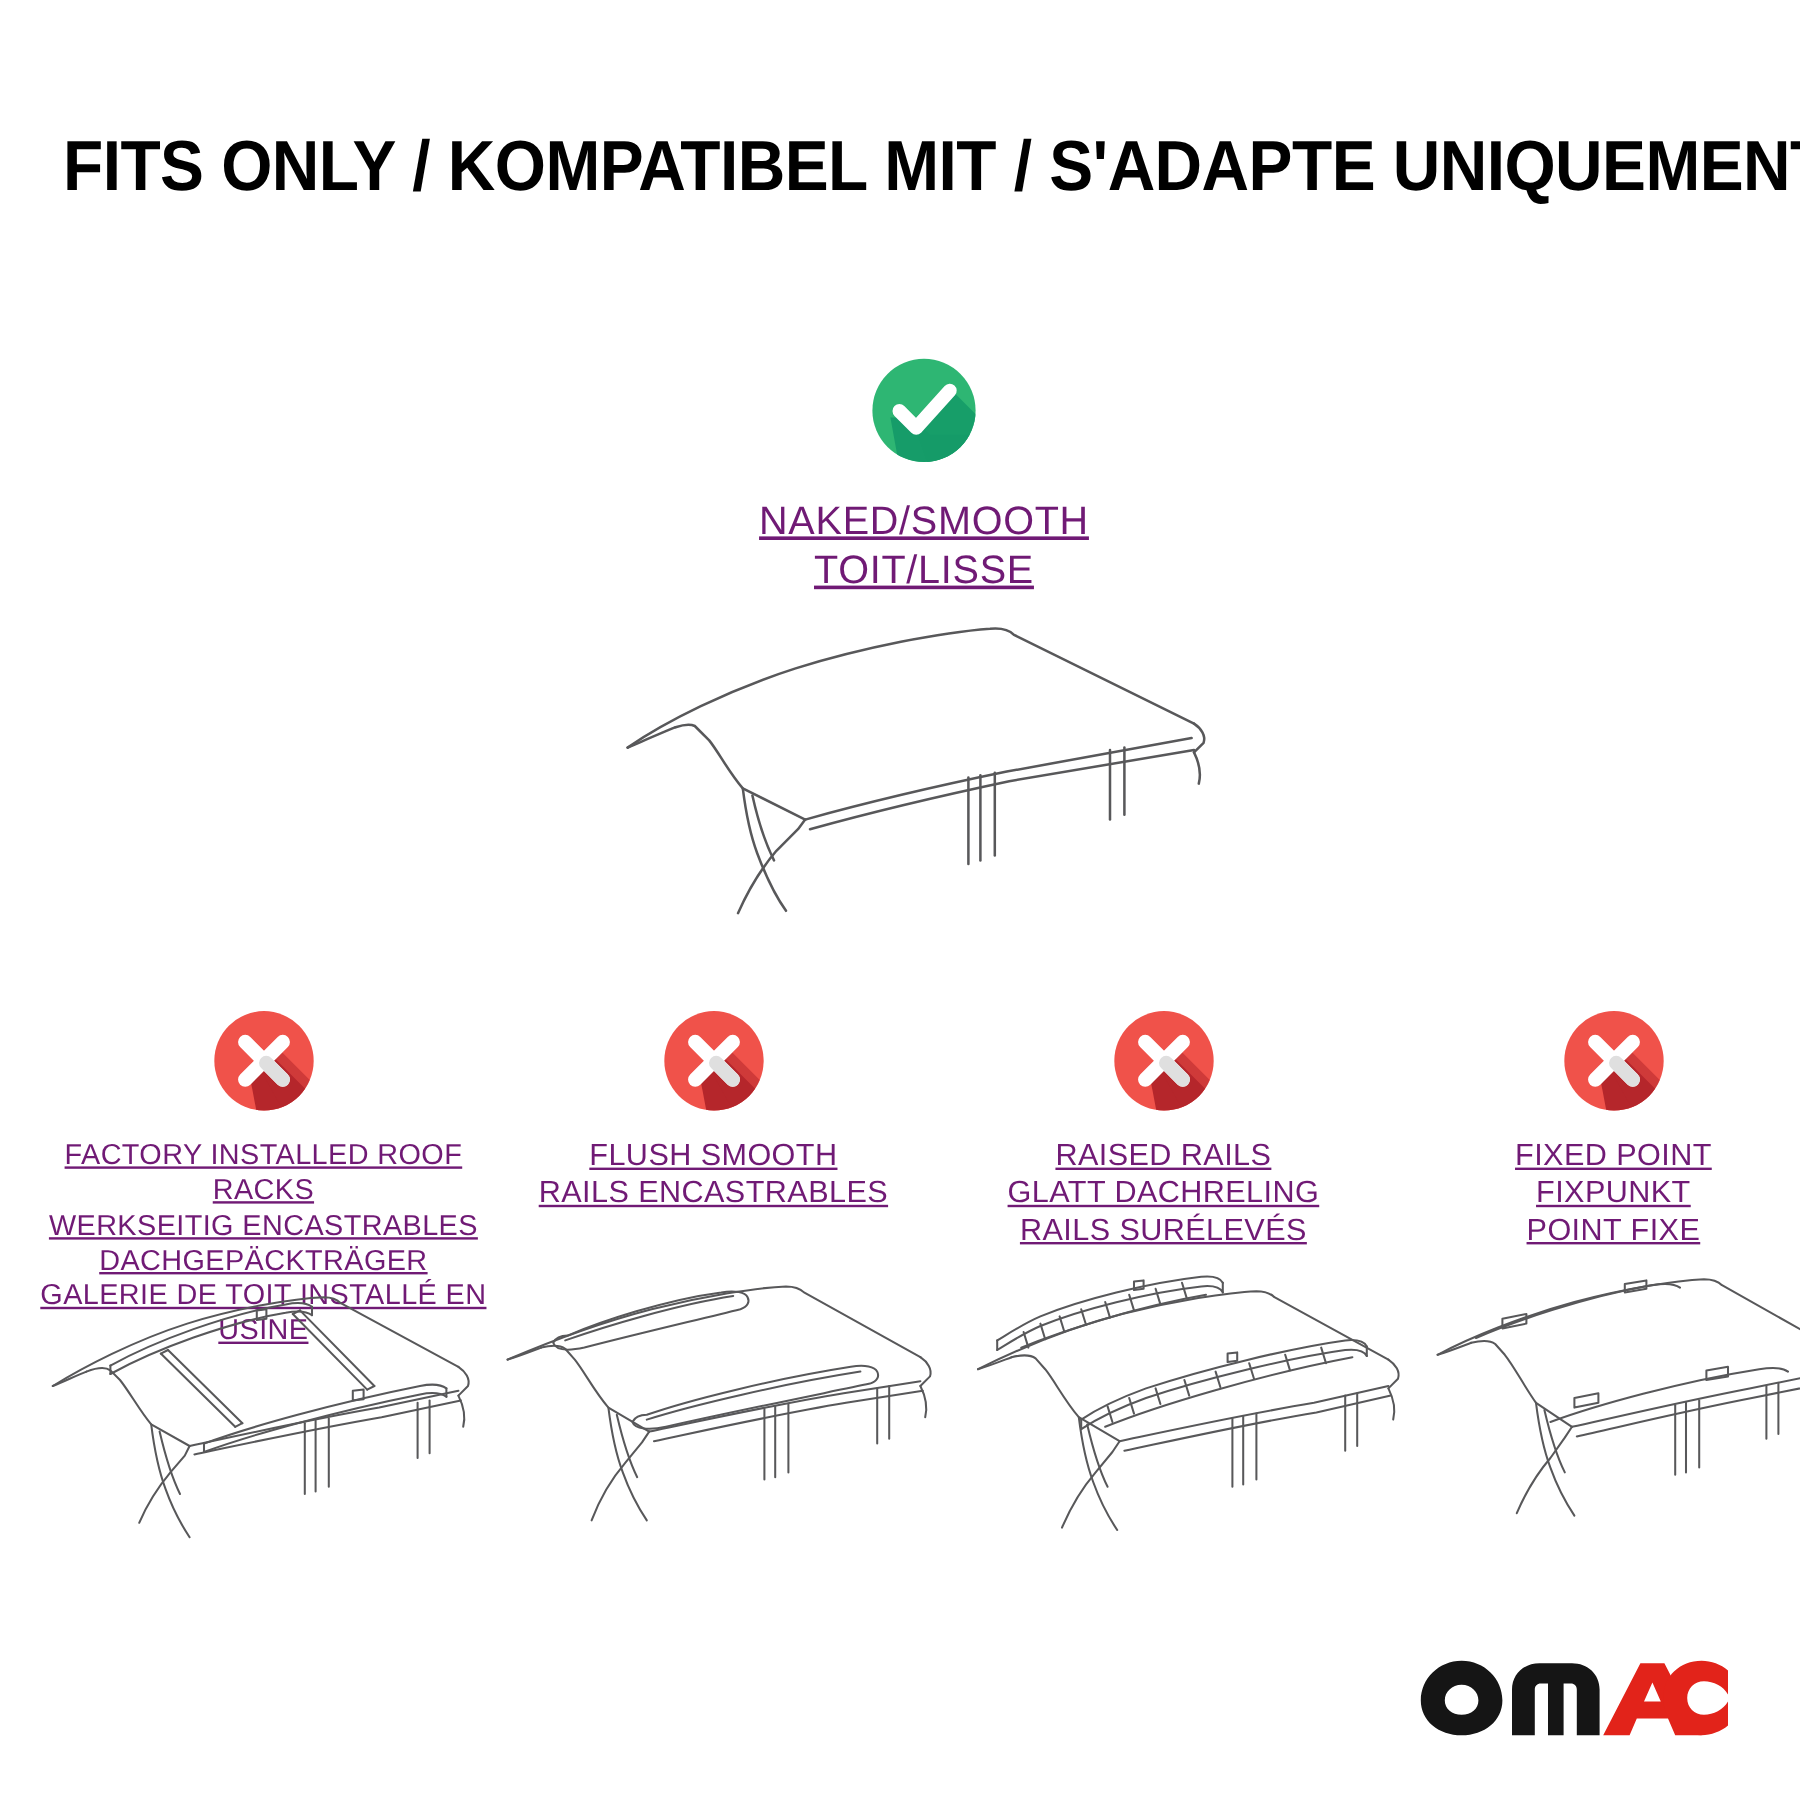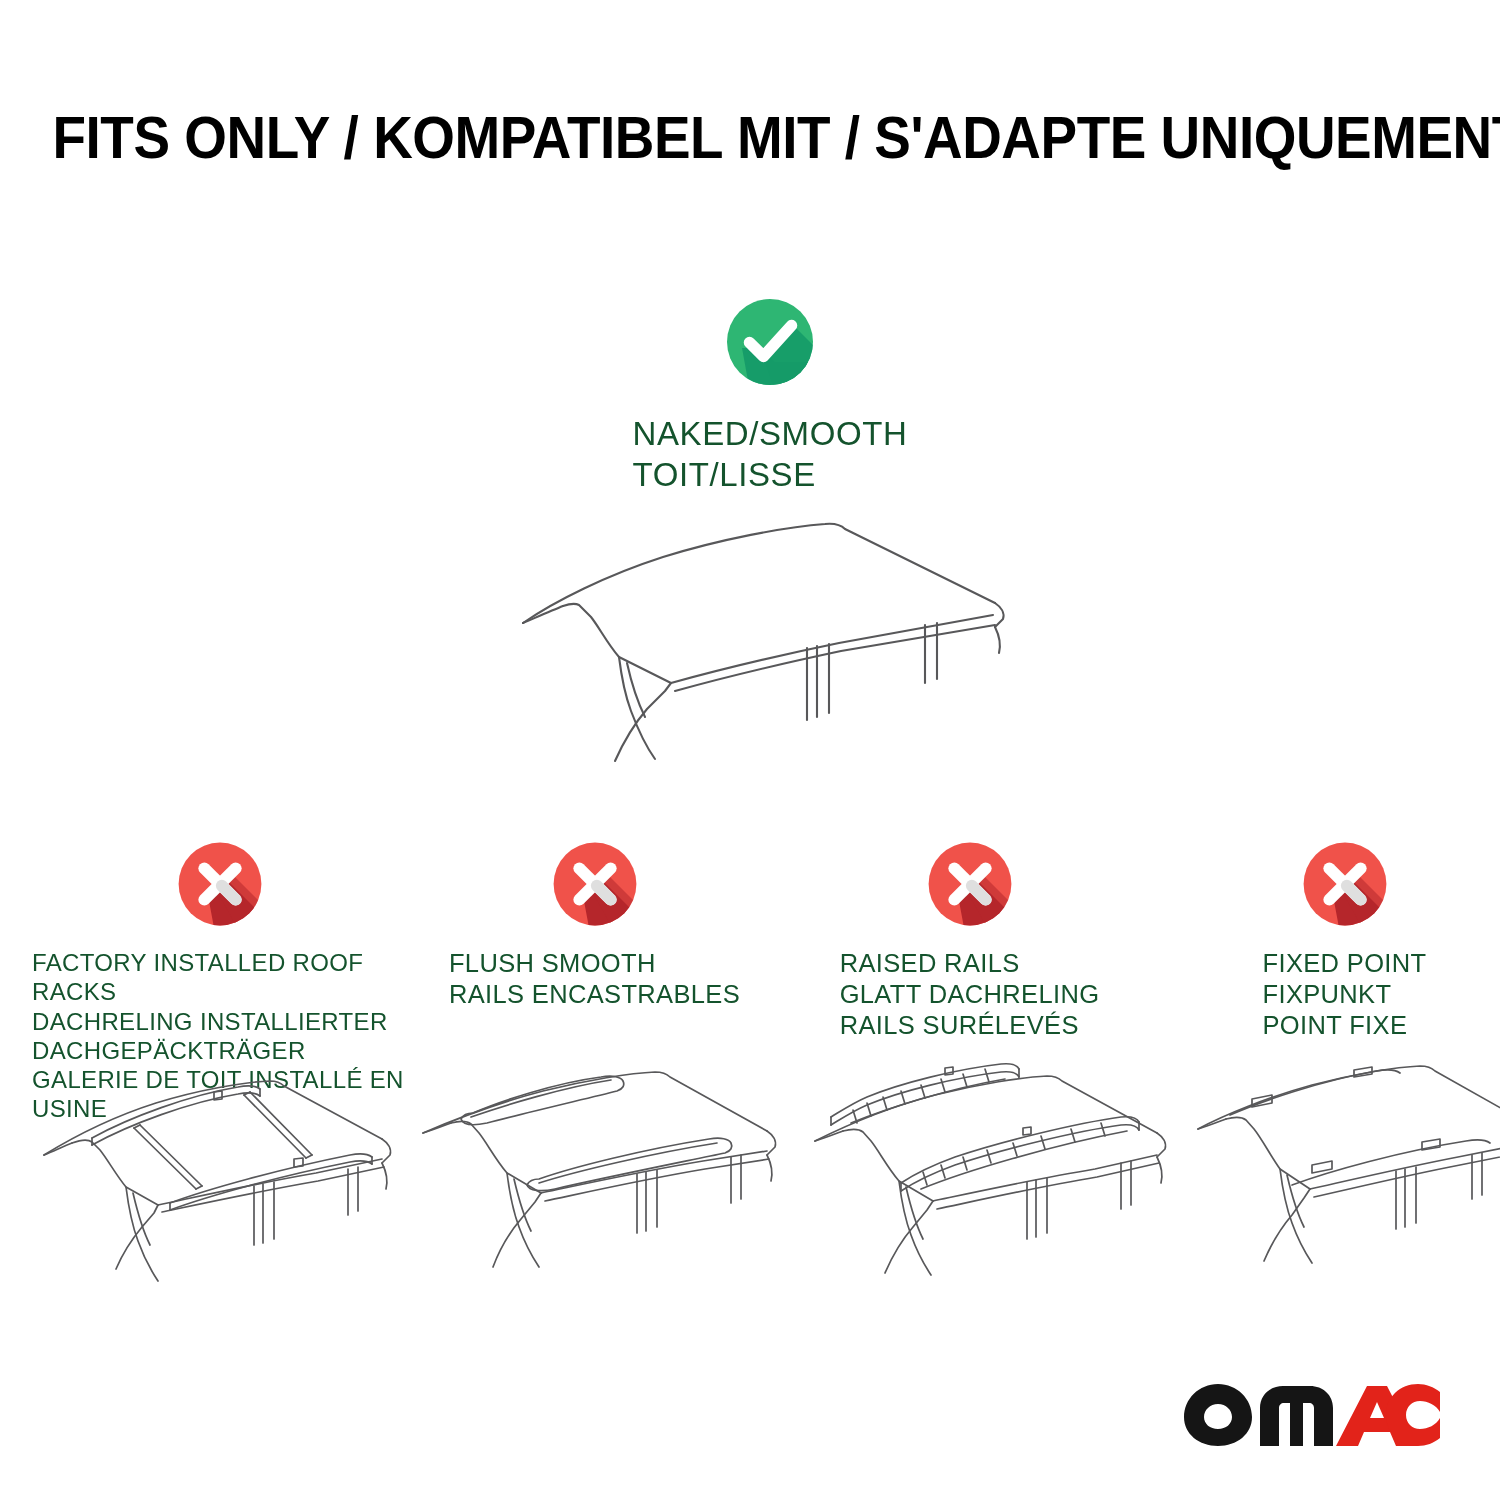--- a/index.html
+++ b/index.html
@@ -47,26 +47,27 @@
   }
   .badge {
     width: 100px;
     height: 100px;
     position: relative;
   }
   .badge svg { display: block; width: 100%; height: 100%; }
 
   .label {
     margin-top: 22px;
-    text-align: left;
+    text-align: center;
     font-size: 33px;
     line-height: 1.24;
     letter-spacing: 0.6px;
-    color: #14532d;
+    color: #701a75;
     font-weight: 400;
+    text-decoration: underline;
   }
   .label span { display: block; }
 
   .art-main {
     position: absolute;
     left: 495px;
     top: 505px;
     width: 560px;
     height: 300px;
   }
@@ -201,21 +202,21 @@
         </g>
         <g stroke-linecap="round" stroke-width="13" fill="none">
           <path d="M33 33 L67 67" stroke="#FFFFFF"></path>
           <path d="M67 33 L33 67" stroke="#FFFFFF"></path>
           <path d="M52 52 L67 67" stroke="#DFDFDF"></path>
         </g>
       </svg>
     </div>
     <div class="label">
       <span>FACTORY INSTALLED ROOF RACKS</span>
-      <span>DACHRELING INSTALLIERTER</span>
+      <span>WERKSEITIG ENCASTRABLES</span>
       <span>DACHGEPÄCKTRÄGER</span>
       <span>GALERIE DE TOIT INSTALLÉ EN USINE</span>
     </div>
   </div>
 
   <div class="cell cell-1">
     <div class="badge">
       <svg viewBox="0 0 100 100" xmlns="http://www.w3.org/2000/svg">
         <defs>
             <clipPath id="clipRed1">

